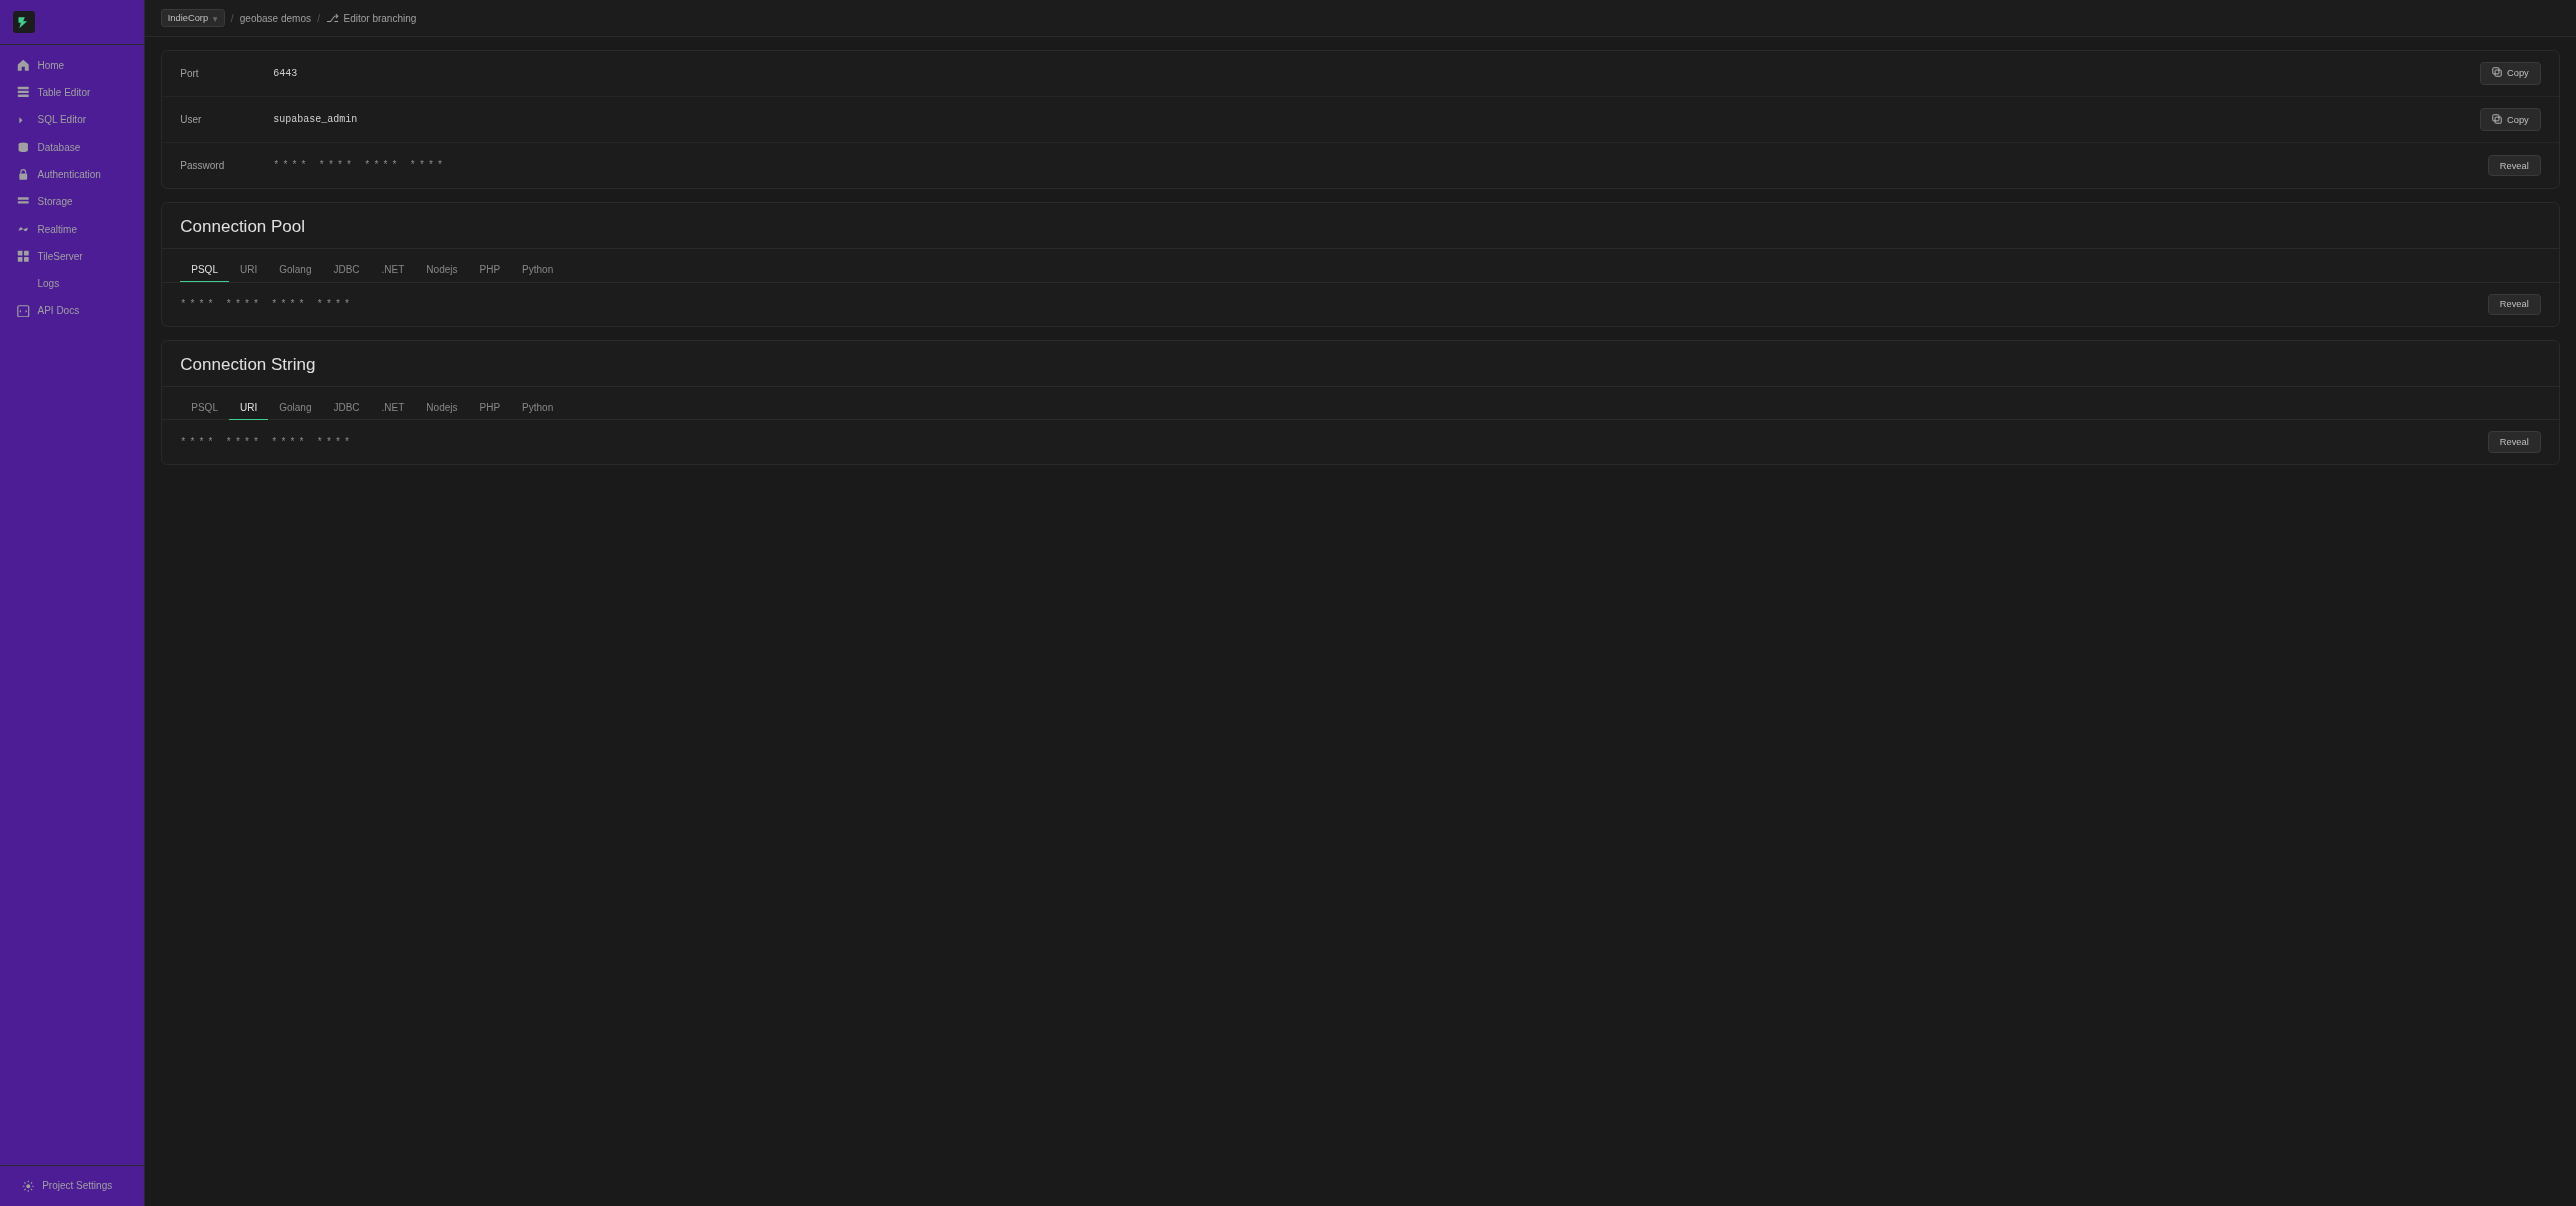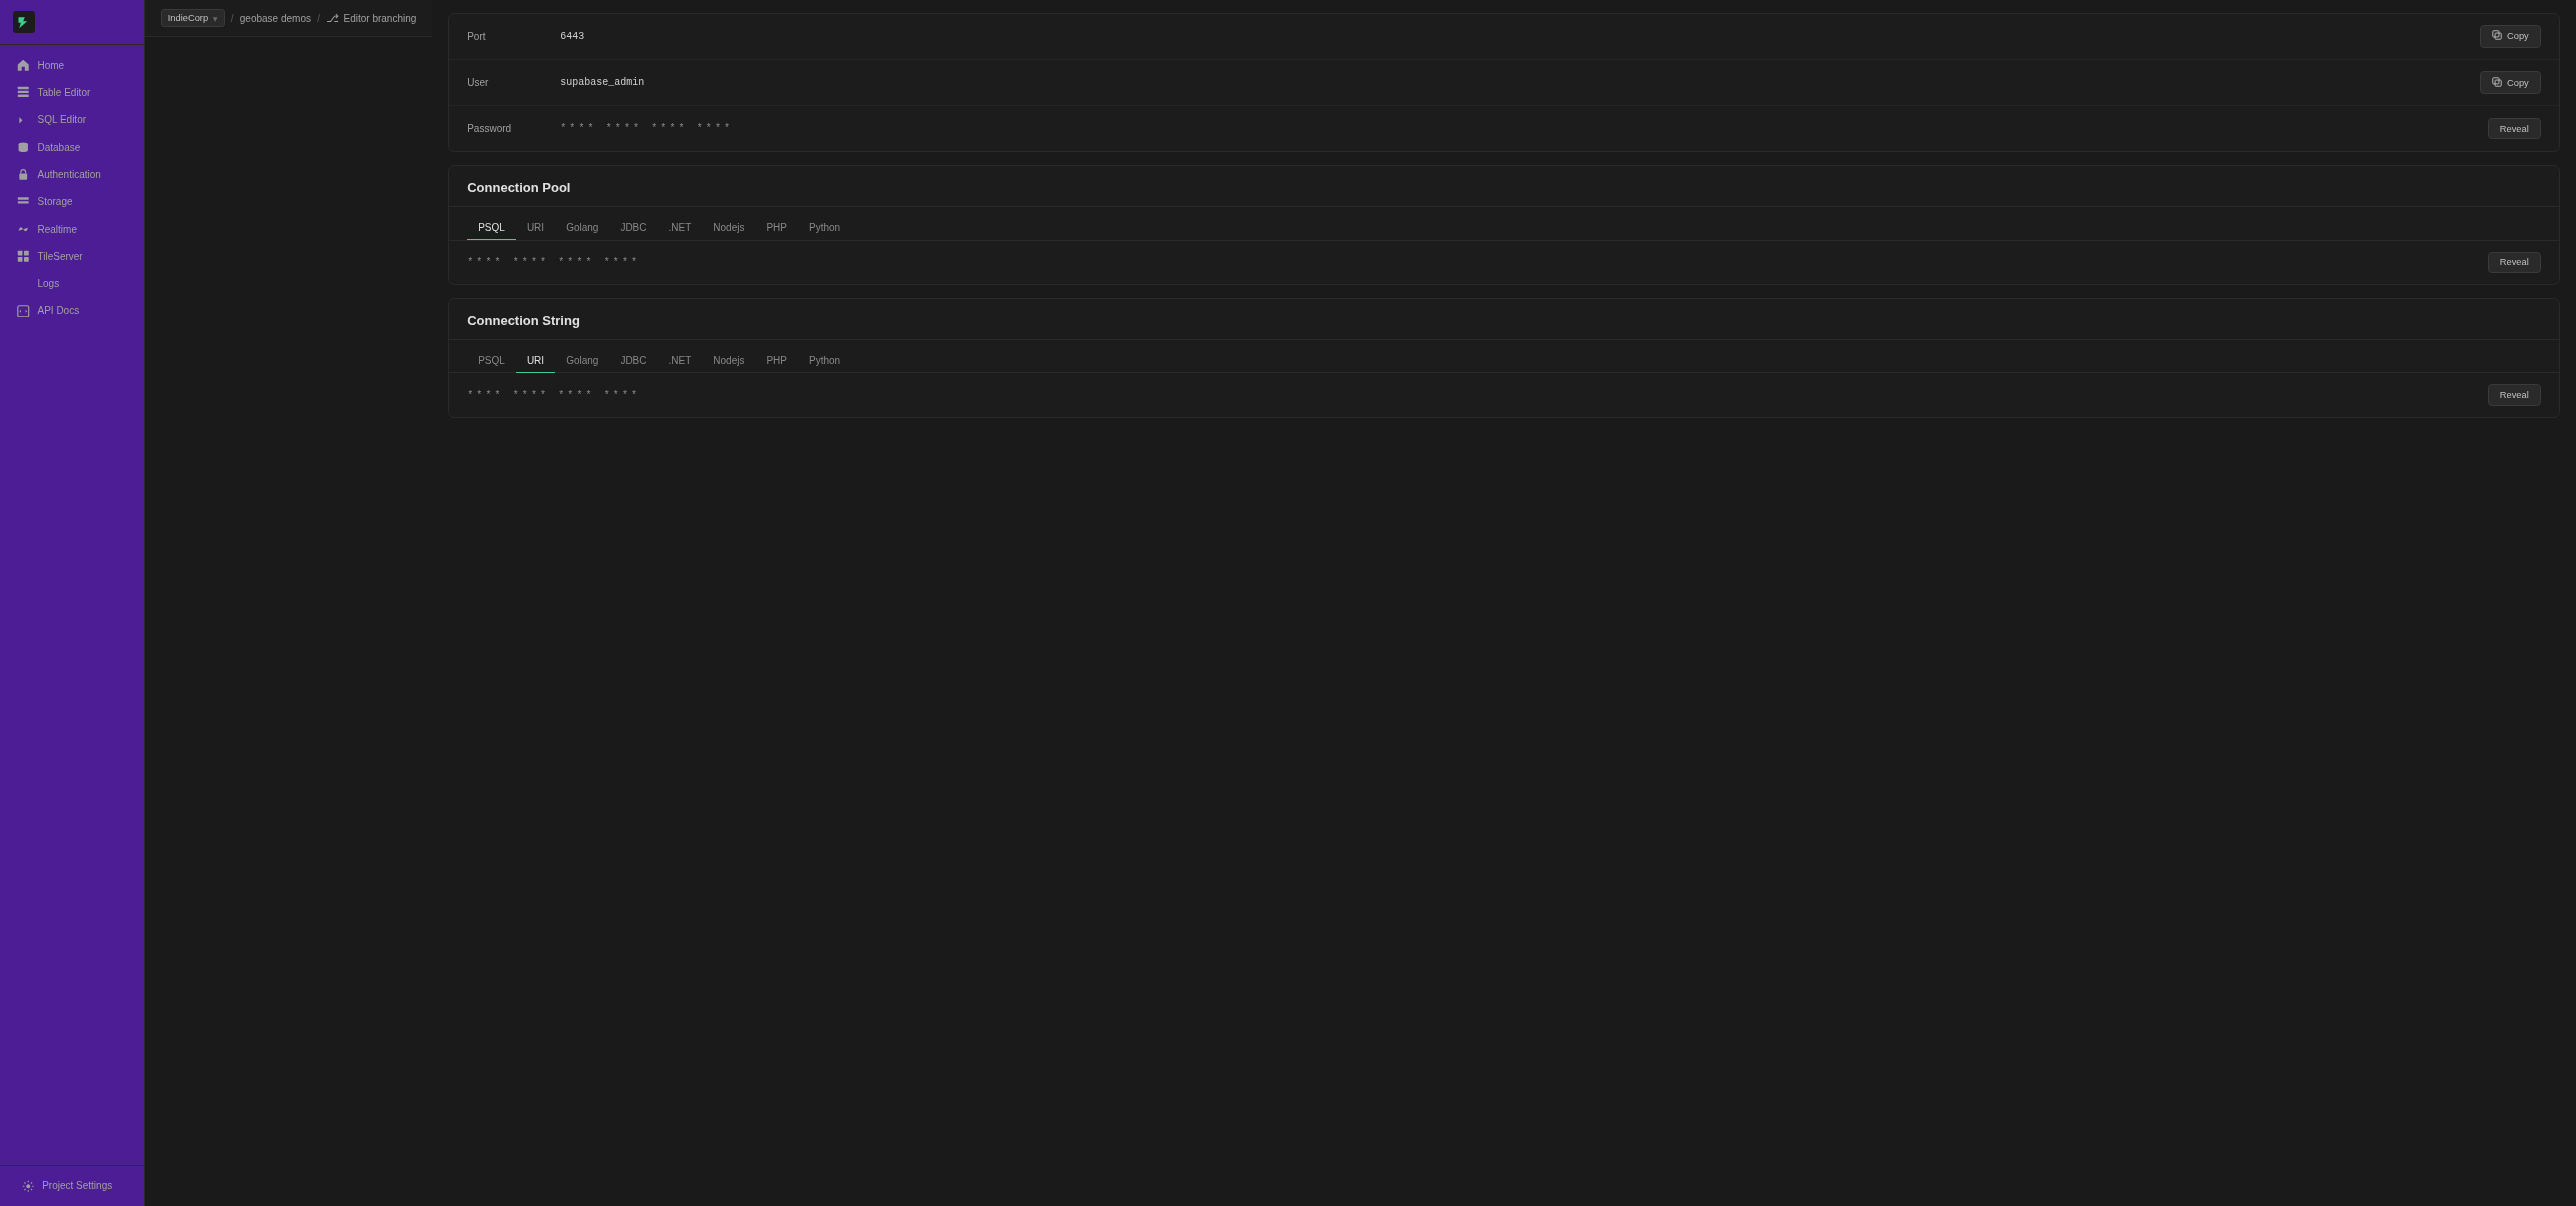--- a/index.html
+++ b/index.html
@@ -69,21 +69,21 @@
 
     .sidebar-bottom {
       padding: 6.2px 4.7px;
       border-top: 0.8px solid #2a2a2a;
     }
 
     
     .main-content {
       flex: 1;
       display: flex;
-      flex-direction: row;
+      flex-direction: column;
       overflow: hidden;
     }
 
     
     .topbar {
       height: 37px;
       background: #1c1c1c;
       border-bottom: 0.8px solid #2a2a2a;
       display: flex;
       align-items: center;
@@ -143,22 +143,22 @@
     .panel {
       background: #1c1c1c;
       border: 0.8px solid #2a2a2a;
       border-radius: 6.2px;
       margin: 12.5px 15.6px;
       overflow: hidden;
     }
 
     .panel-header {
       padding: 14px 18.7px 11px;
-      font-size: 13px;
-      font-weight: 700;
+      font-size: 17px;
+      font-weight: 400;
       color: #e0e0e0;
       border-bottom: 0.8px solid #2a2a2a;
     }
 
     
     .row-item {
       display: flex;
       align-items: center;
       padding: 11px 18.7px;
       border-bottom: 0.8px solid #252525;

